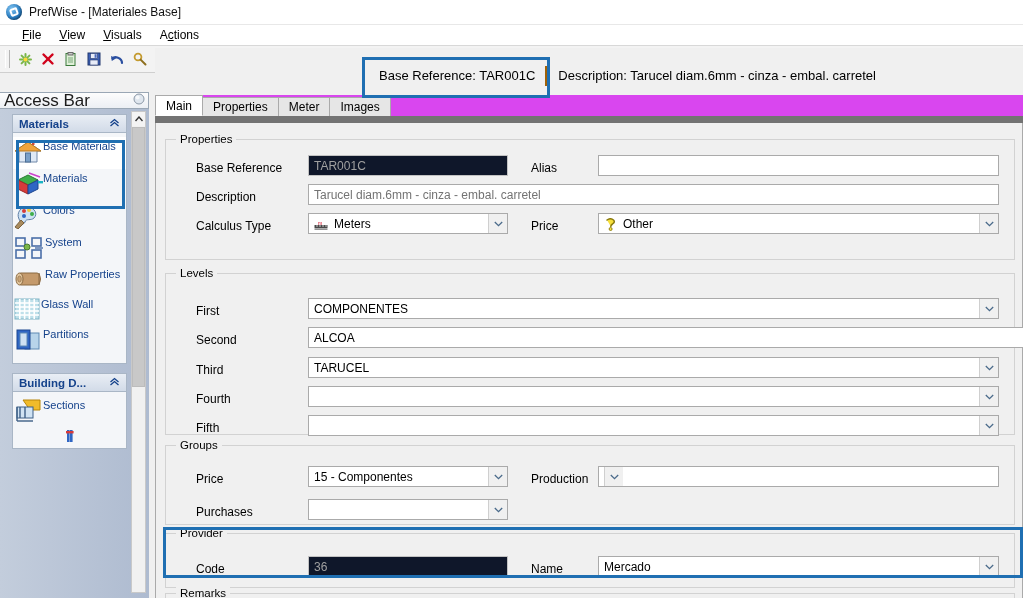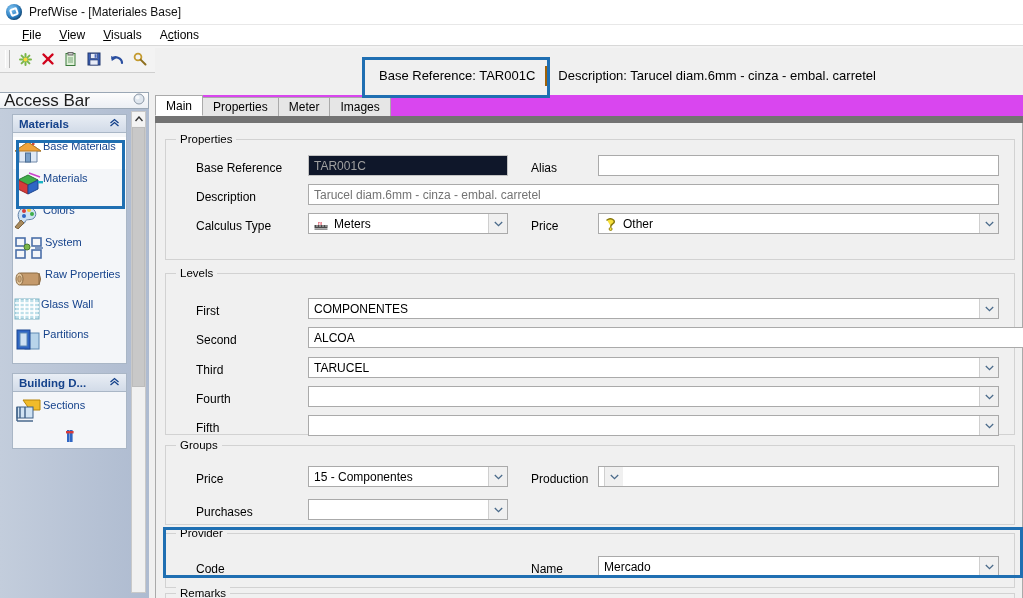--- a/index.html
+++ b/index.html
@@ -617,20 +617,21 @@
         </div>
       </div>
 
       <div class="gbox" style="left:9px;top:410px;width:850px;height:55px;">
         <div class="cap">Provider</div>
       </div>
 
       <div class="row" style="left:40px;top:435px;">
         <div class="lab">Code</div>
       </div>
+      <div class="fld ro" style="position:absolute;left:152px;top:433px;width:200px;">36</div>
 
       <div class="row" style="left:375px;top:435px;">
         <div class="lab">Name</div>
       </div>
       <div class="combo" style="position:absolute;left:442px;top:433px;width:401px;">
         <div class="val">
             <span>Mercado</span>
           </div>
         <div class="arw">
           <svg width="9" height="6" viewBox="0 0 9 6">

